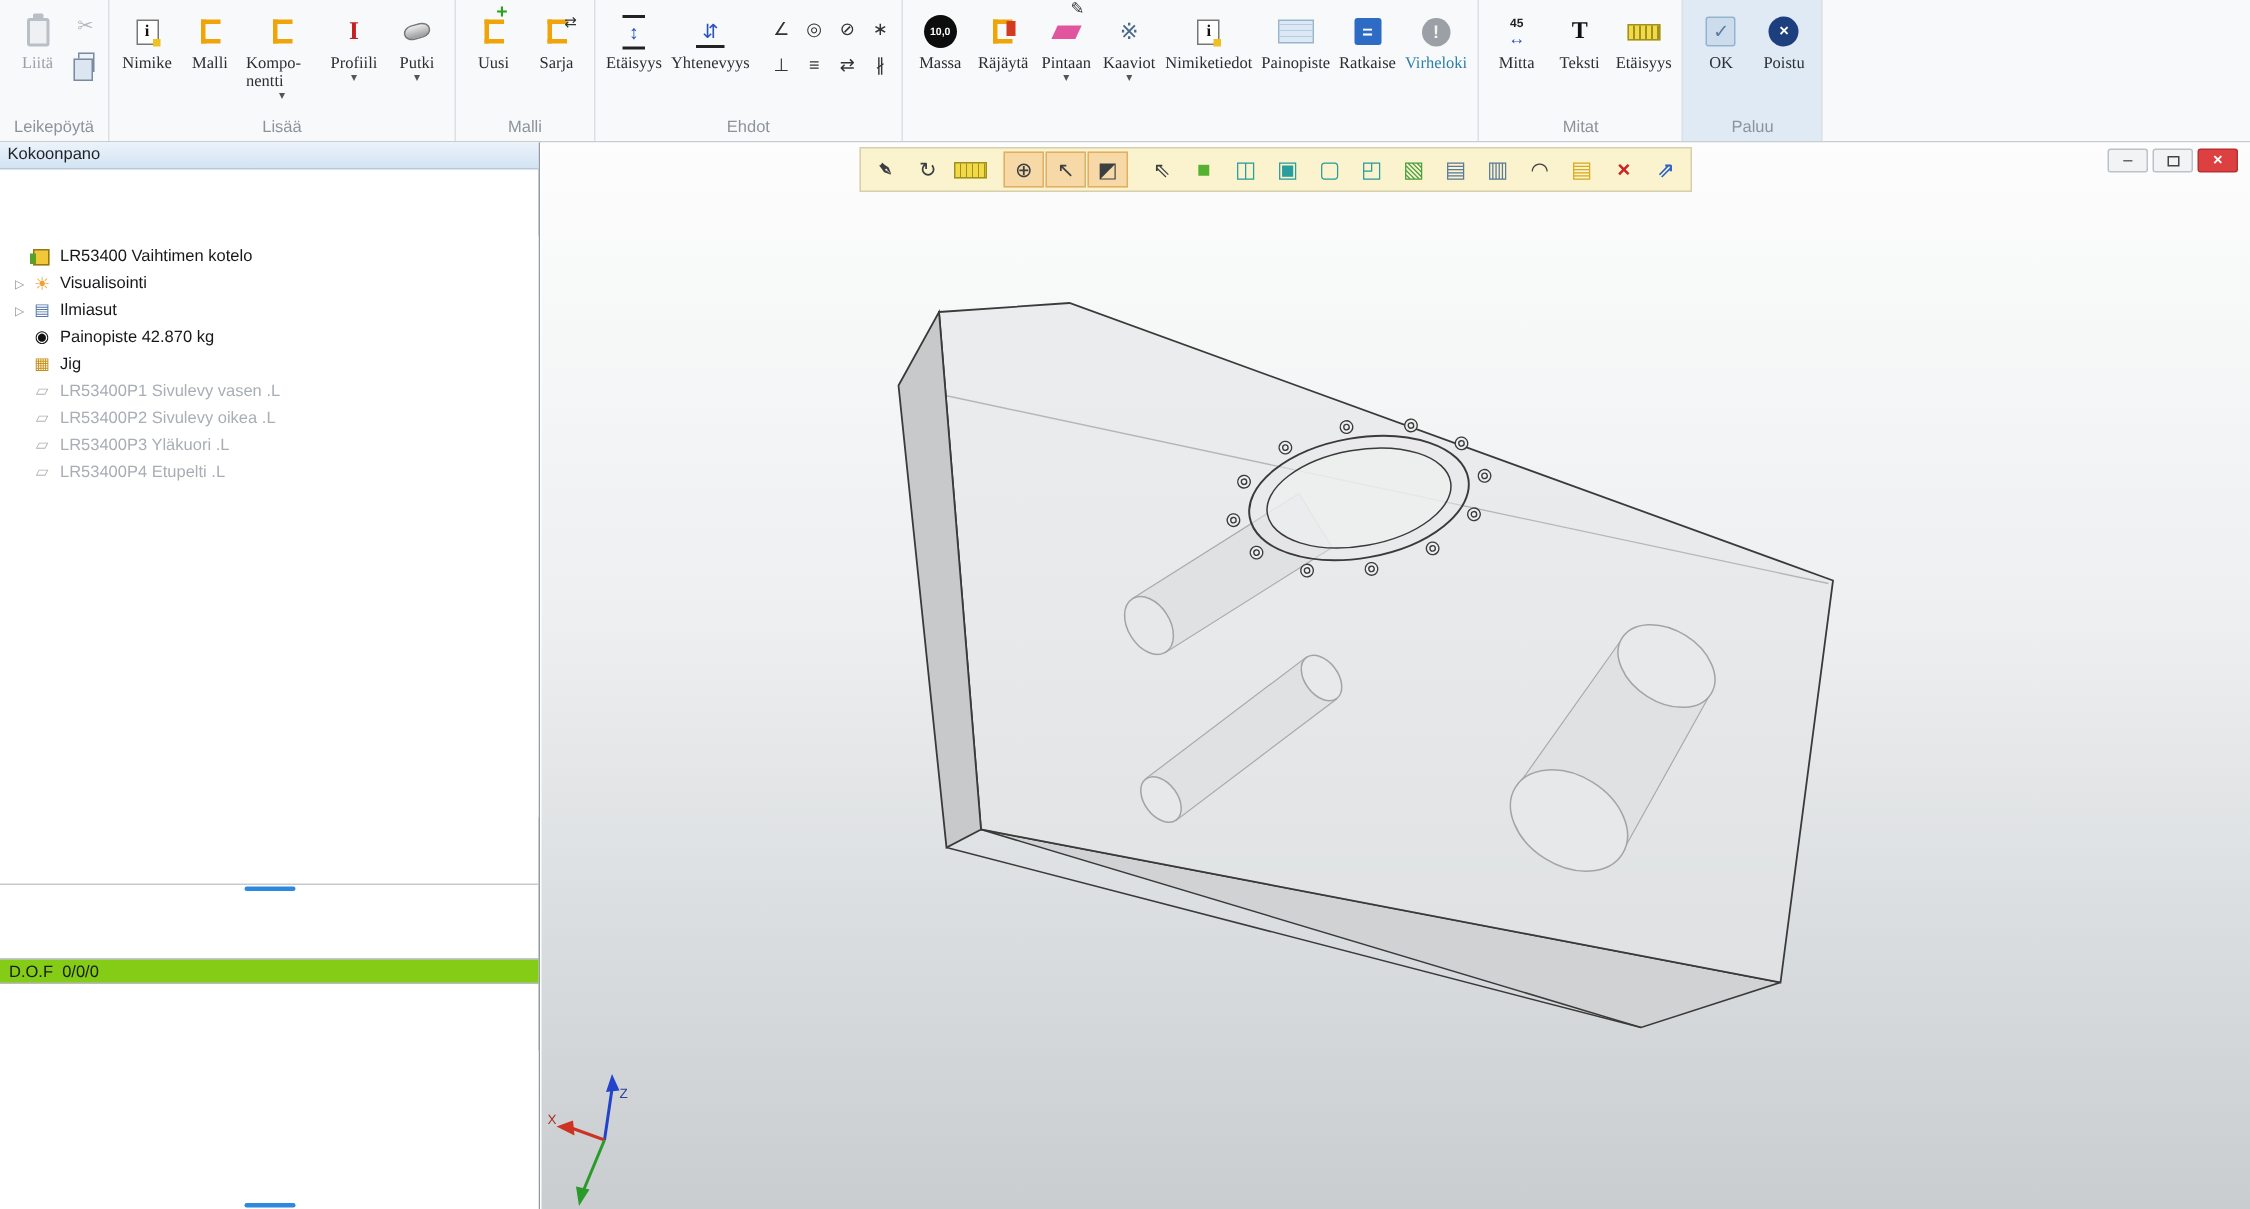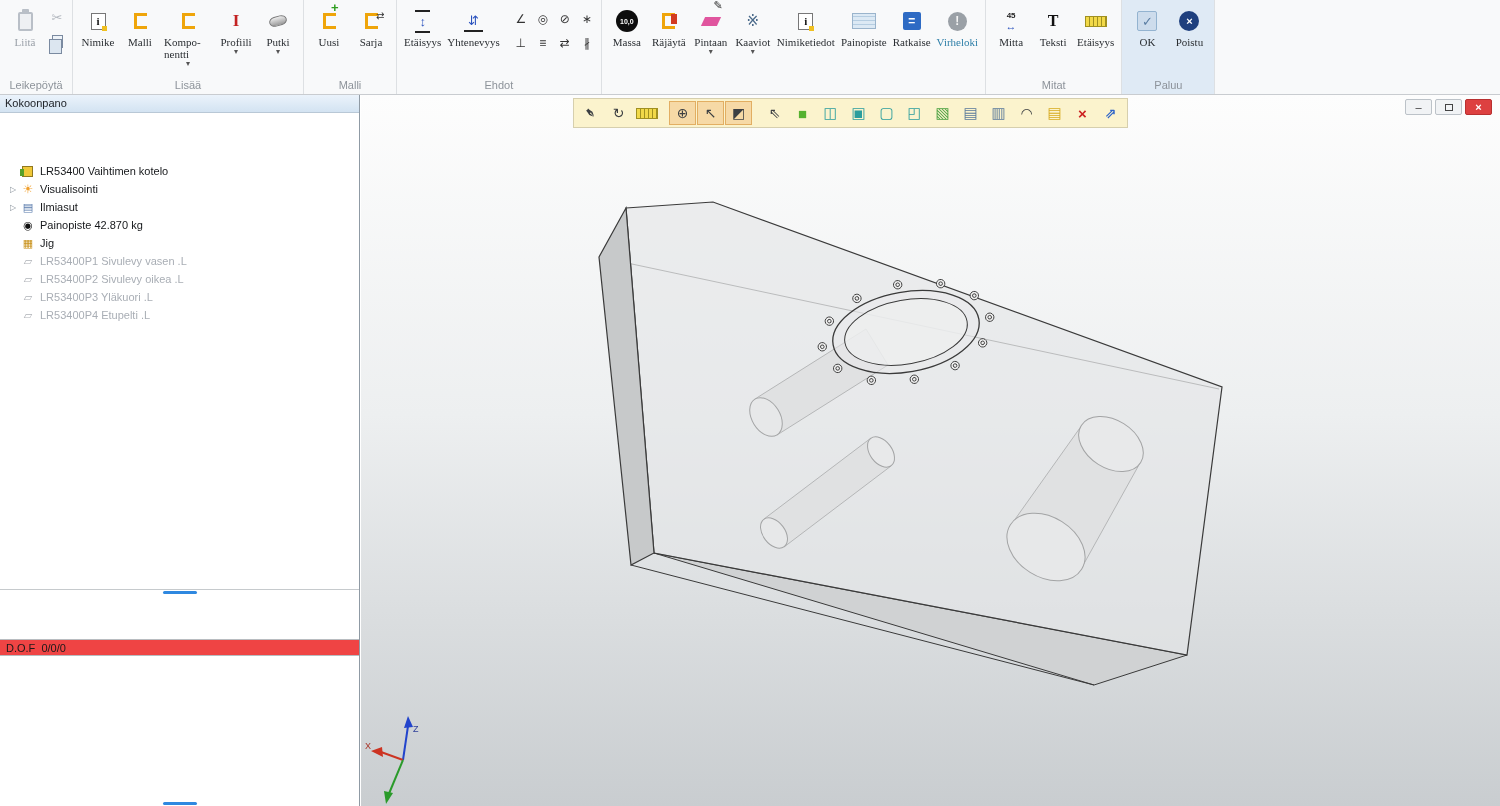--- a/index.html
+++ b/index.html
@@ -81,21 +81,21 @@
   .ticn.com{color:#111;}
   .ticn.jig{color:#c89018;}
   .ticn.part{color:#b0b3b8;}
   .trow.muted .tlabel{color:#a9aeb5;}
   .asmicon{width:11px;height:11px;background:#f0c838;border:1px solid #907820;position:relative;margin:0 7px 0 2px;}
   .asmicon::before{content:"";position:absolute;left:-3px;top:2px;width:4px;height:7px;background:#58a028;}
   .pageicon{width:9px;height:11px;background:#fff;border:1px solid #566;margin:0 8px 0 3px;}
   .splitter{height:6px;position:relative;border-top:1px solid #c6cacd;}
   .handle{position:absolute;left:50%;top:1px;transform:translateX(-50%);width:34px;height:3px;background:#2f88e0;border-radius:2px;}
   .dof{height:17px;border-top:1px solid #b8bcc0;border-bottom:1px solid #b8bcc0;font-size:11px;
-       color:#1a1a1a;padding:2px 0 0 6px;white-space:pre;background:#ef4444;}
+       color:#1a1a1a;padding:2px 0 0 6px;white-space:pre;background:#84cc16;}
   .sb-extra{height:106px;position:relative;background:#fff;}
   .sb-extra .handle{top:auto;bottom:1px;}
 
   
   .viewport{position:absolute;top:95px;left:361px;right:0;bottom:0;overflow:hidden;
             background:linear-gradient(180deg,#fdfdfd 0%,#edeff0 45%,#c9cdd0 100%);}
   .model{position:absolute;inset:0;width:100%;height:100%;}
   .vp-toolbar{position:absolute;top:3px;left:212px;background:#fbf3cd;border:1px solid #d6cfae;
               display:flex;align-items:center;padding:2px 3px;gap:1px;}
   .vpt{width:27px;height:24px;display:flex;align-items:center;justify-content:center;

